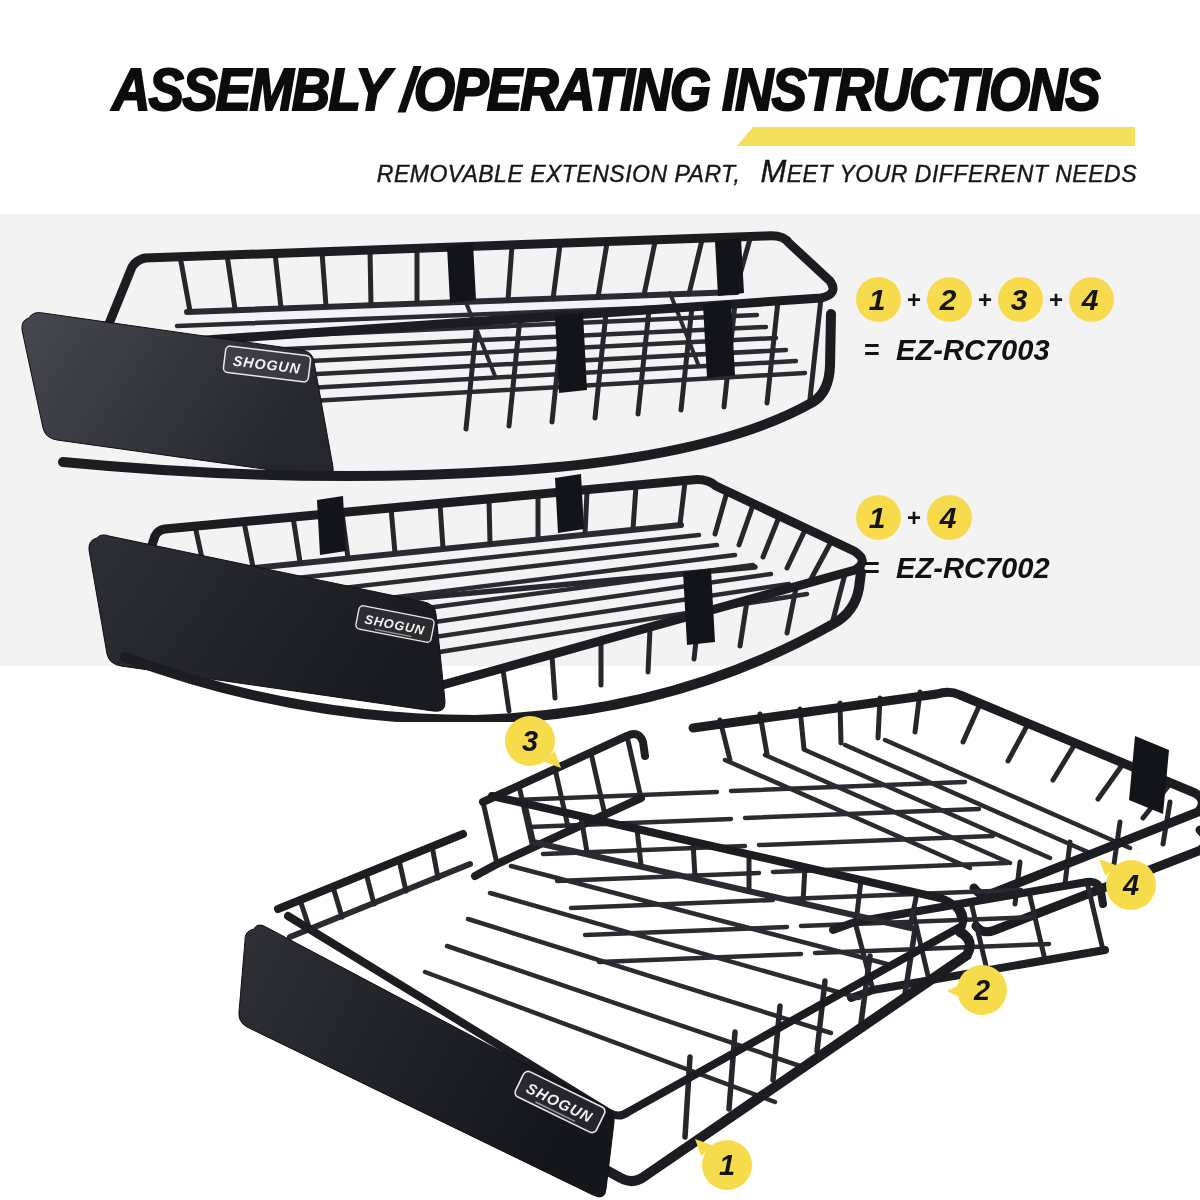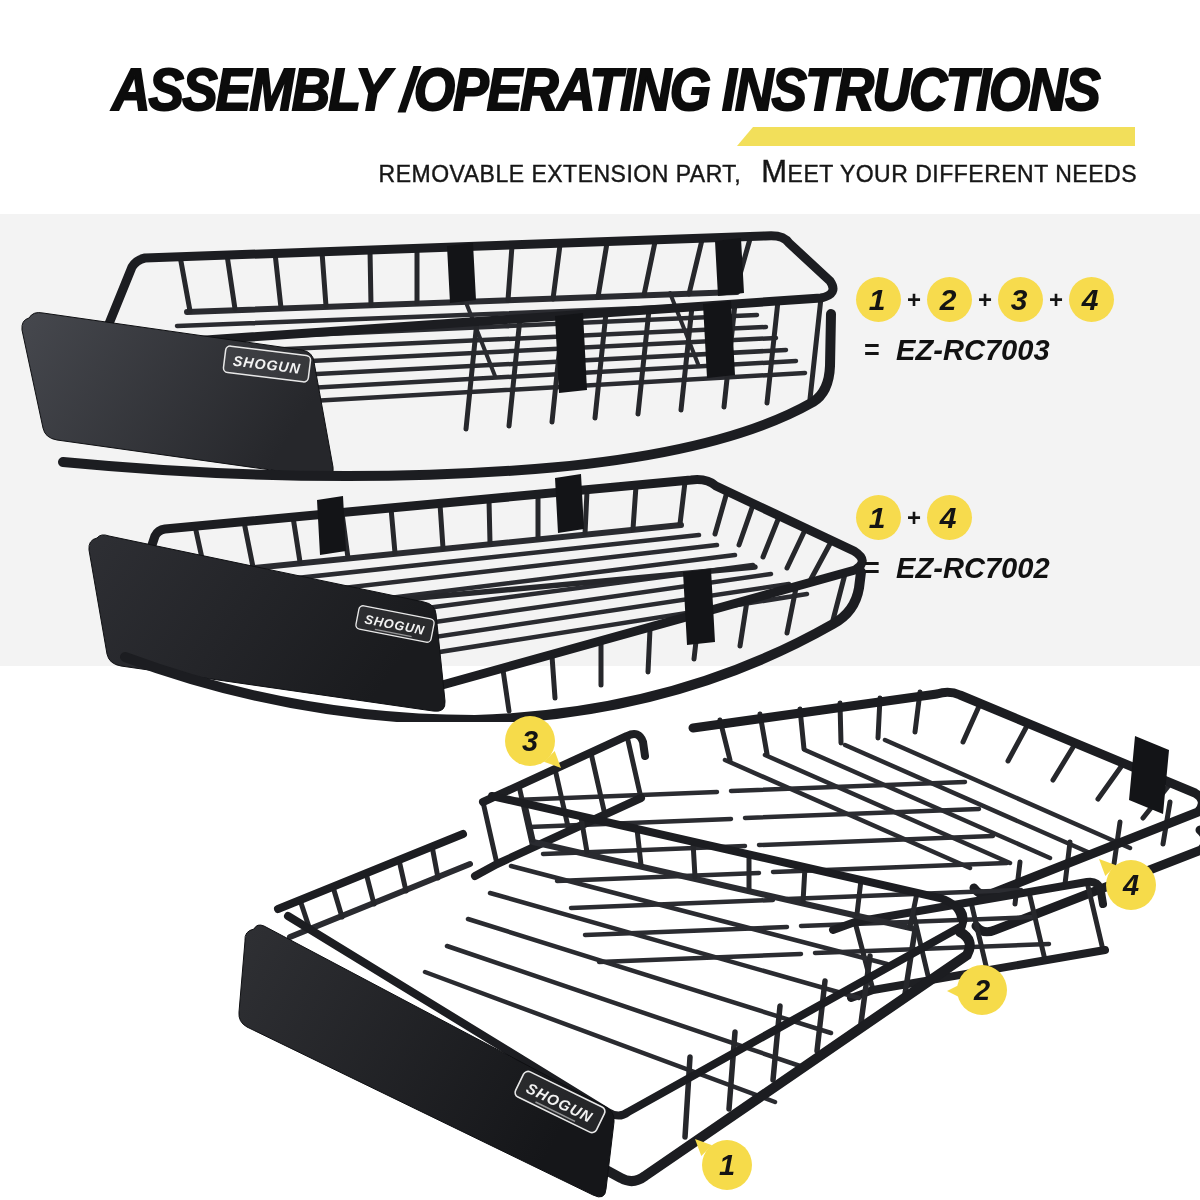--- a/index.html
+++ b/index.html
@@ -19,21 +19,21 @@
     -webkit-text-stroke:2px #0c0c0c;
     transform:scaleX(0.9); transform-origin:left top;
   }
   .highlight-bar {
     position:absolute; left:737px; top:123px; width:398px; height:19px;
     background:#F2DF5A;
     clip-path:polygon(16px 0, 100% 0, 100% 100%, 0 100%);
   }
   .subtitle {
     position:absolute; right:63px; top:150px; white-space:nowrap;
-    font-size:23px; letter-spacing:0.5px; color:#161616;
+    font-style:italic; font-size:23px; letter-spacing:0.5px; color:#161616;
     -webkit-text-stroke:0.4px #161616;
   }
   .subtitle .big-m { font-size:31px; margin-left:20px; }
 
   
   .gray-band {
     position:absolute; left:0; top:210px; width:1200px; height:452px;
     background:#F3F3F3;
   }
 

